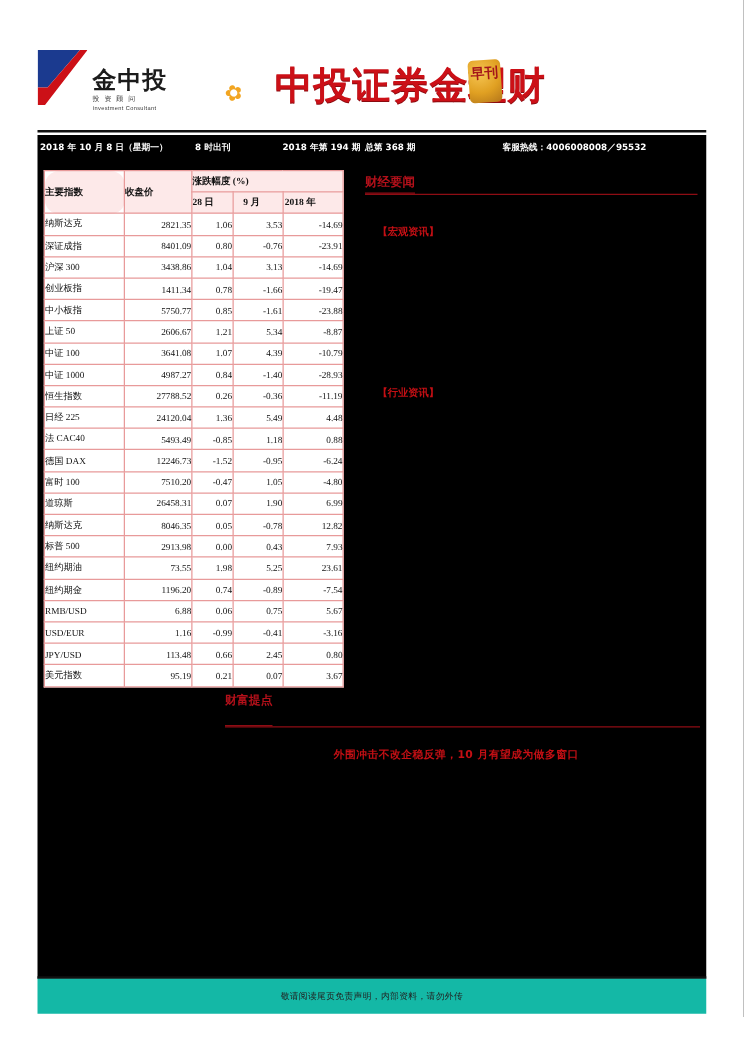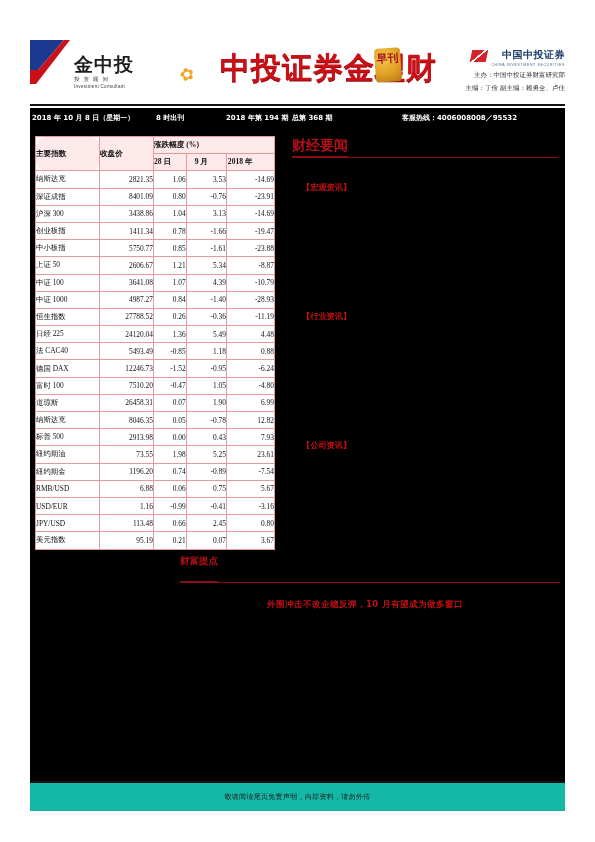--- a/index.html
+++ b/index.html
@@ -135,21 +135,21 @@
   td.d3{text-align:right;padding-right:6px;}
   .thick-l{border-left:1.6px solid #d96a6a !important;}
 
   
   .news{
     position:absolute;left:262px;top:8px;width:266px;
   }
   .sec-head{
     color:#b3101a;
     font-family:Liberation Mono, monospace;
-    font-weight:bold;font-size:14px;
+    font-weight:bold;font-size:10px;
     display:inline-block;
     border-bottom:1px solid #8e0d14;
     padding-bottom:1px;
   }
   .sec-rule{
     height:1px;background:#8e0d14;width:266px;margin-top:0px;
   }
   .sub-head{
     color:#c40f14;
     font-family:"DejaVu Sans","Liberation Sans",sans-serif;
@@ -210,31 +210,20 @@
       <div class="logo-cn">金中投</div>
       <div class="logo-sub1">投资顾问</div>
       <div class="logo-sub2">Investment Consultant</div>
       <div class="logo-leaf">✿</div>
     </div>
 
     <div class="hdr-title">中投证券金理财</div>
 
     <div class="hdr-stamp">早刊</div>
 
-    <div class="hdr-right">
-      <div class="corp-row">
-        <span class="corp-mark"></span>
-        <span>
-          <span class="corp-cn">中国中投证券</span>
-          <div class="corp-en">CHINA INVESTMENT SECURITIES</div>
-        </span>
-      </div>
-      <div class="pub-line">主办：中国中投证券财富研究部</div>
-      <div class="pub-line">主编：丁俭    副主编：赖勇全、卢佳</div>
-    </div>
   </div>
 
   <div class="hdr-rule"></div>
 
   <div class="infobar">
     <span class="ib-date">2018 年 10 月 8 日（星期一）</span>
     <span class="ib-time">8 时出刊</span>
     <span class="ib-issue">2018 年第 194 期</span>
     <span class="ib-total">总第 368 期</span>
     <span class="ib-hotline">客服热线：4006008008／95532</span>
@@ -421,21 +410,20 @@
       </div>
       <div class="sec-rule"></div>
 
       <div class="gap-a"></div>
       <div class="sub-head">【宏观资讯】</div>
 
       <div class="gap-b"></div>
       <div class="sub-head">【行业资讯】</div>
 
       <div class="gap-c"></div>
-      <div class="sub-head">【公司资讯】</div>
     </div>
 
     <div class="tips">
       <div>
         <span class="tips-head">财富提点</span>
       </div>
       <div class="tips-rule"></div>
       <div class="tips-text">外围冲击不改企稳反弹，10 月有望成为做多窗口</div>
     </div>
 

